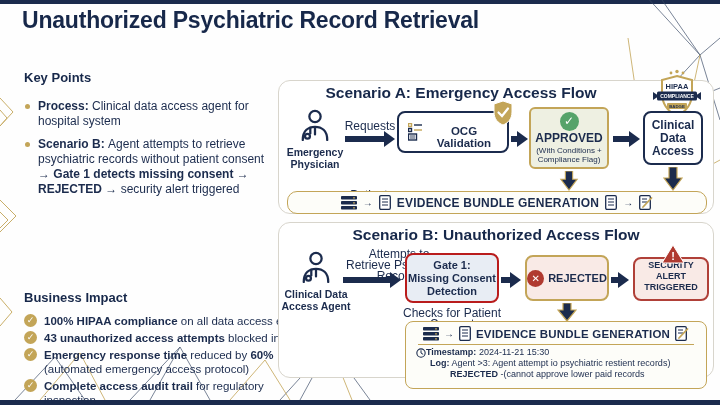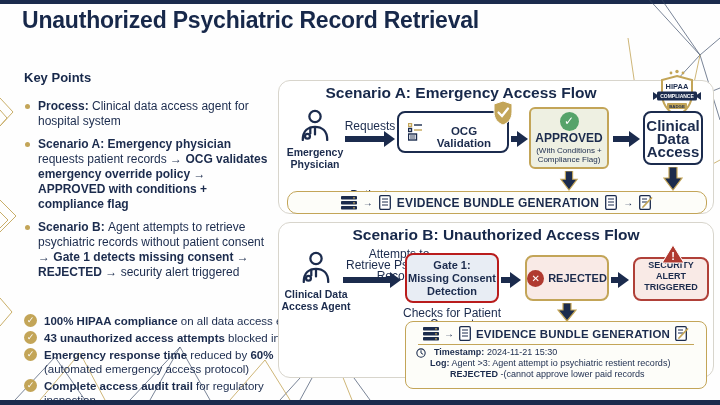--- a/index.html
+++ b/index.html
@@ -42,21 +42,21 @@
   .ocg{left:118px;top:30px;width:112px;height:42px;border:2px solid #1b2b4d;background:#fff;
     display:flex;align-items:center;justify-content:center;gap:5px;padding:0 4px 0 6px;}
   .ocg-txt{font-size:11.5px;font-weight:800;line-height:12px;width:72px;margin-top:9px;}
   .shield-badge{position:absolute;right:-7px;top:-13px;}
   .approved{left:250px;top:26px;width:80px;height:62px;background:#eef0e2;border:2px solid #c3a558;border-radius:6px;padding-top:2px;}
   .gcircle{width:19px;height:19px;border-radius:50%;background:#56a36a;color:#fff;margin:1px auto 0;
     font-size:12px;line-height:19px;font-weight:700;text-align:center;}
   .approved-title{font-size:12px;font-weight:800;margin-top:0px;}
   .approved-sub{font-size:8px;line-height:9px;margin-top:1px;}
   .clinical{left:364px;top:30px;width:60px;height:54px;border:2px solid #1b2b4d;background:#fff;
-    font-size:15px;font-weight:800;line-height:13px;display:flex;align-items:center;justify-content:center;padding:2px 8px;}
+    font-size:12px;font-weight:800;line-height:13px;display:flex;align-items:center;justify-content:center;padding:2px 8px;}
 
   .evi{position:absolute;border:1.5px solid #c3a558;background:#fdfdf9;border-radius:10px;}
   .evi-bar{left:8px;top:110px;width:420px;height:23px;display:flex;align-items:center;justify-content:center;gap:6px;}
   .evi-label{font-size:12px;font-weight:800;letter-spacing:0.2px;text-align:center;}
   .evi-arrow{font-size:10px;font-weight:700;}
 
   .gate{left:126px;top:30px;width:94px;height:50px;background:#e8edf4;border:2px solid #b91c1c;
     font-size:11px;font-weight:800;line-height:13px;padding-top:4px;}
   .rejected{left:246px;top:32px;width:84px;height:46px;background:#f9eae6;border:2px solid #c3a558;border-radius:8px;
     display:flex;align-items:center;justify-content:center;gap:4px;}
@@ -66,21 +66,21 @@
   .alert{left:354px;top:34px;width:76px;height:44px;background:#f9eae6;border:2px solid #b04038;border-radius:8px;
     font-size:9px;font-weight:800;line-height:11px;display:flex;align-items:flex-end;justify-content:center;padding-bottom:6px;}
   .tri{position:absolute;left:26px;top:-15px;}
 
   .evi-box{left:126px;top:98px;width:302px;height:68px;border-radius:8px;}
   .evi-box-head{display:flex;align-items:center;justify-content:center;gap:5px;padding-top:4px;}
   .evi-box-head .evi-label{font-size:11.5px;}
   .evi-div{border-top:1px solid #c3a558;margin:3px 12px 2px;}
   .log{font-size:9px;line-height:11px;padding:0 8px 0 10px;color:#1b2b4d;}
   .log b{font-weight:800;}
-  .log-line1{display:flex;align-items:center;gap:8px;}
+  .log-line1{display:flex;align-items:center;gap:0;}
   .log-line3{padding-left:34px;}
 
   b{font-weight:800;}
 </style>
 </head>
 <body>
 
 <div id="canvas">
 
   <div class="strip" style="top:0;height:4px;"></div>
@@ -124,24 +124,24 @@
     </g>
   </svg>
 
   <div class="title">
     <div>Unauthorized Psychiatric Record Retrieval</div>
   </div>
 
   <div class="kp-head" style="top:70px;">Key Points</div>
   <div class="bullets">
     <div class="bullet"><b>Process: </b><span>Clinical data access agent for hospital system</span></div>
-    <div class="bullet"><b>Scenario A: Emergency physician </b><span>requests patient records → </span><b>OCG validates emergency override policy → APPROVED with conditions + compliance flag</b></div>
     <div class="bullet"><b>Scenario B: </b><span>Agent attempts to retrieve psychiatric records without patient consent → </span><b>Gate 1 detects missing consent → REJECTED</b><span> → security alert triggered</span></div>
   </div>
 
+  <div class="bi-head" style="top:290px;">Business Impact</div>
   <div class="bi-items">
     <div class="bi-item">
       <span class="chk">✓</span>
       <span><b>100% HIPAA compliance</b><span> on all data access events</span></span>
     </div>
     <div class="bi-item">
       <span class="chk">✓</span>
       <span><b>43 unauthorized access attempts</b><span> blocked in Q1</span></span>
     </div>
     <div class="bi-item">

